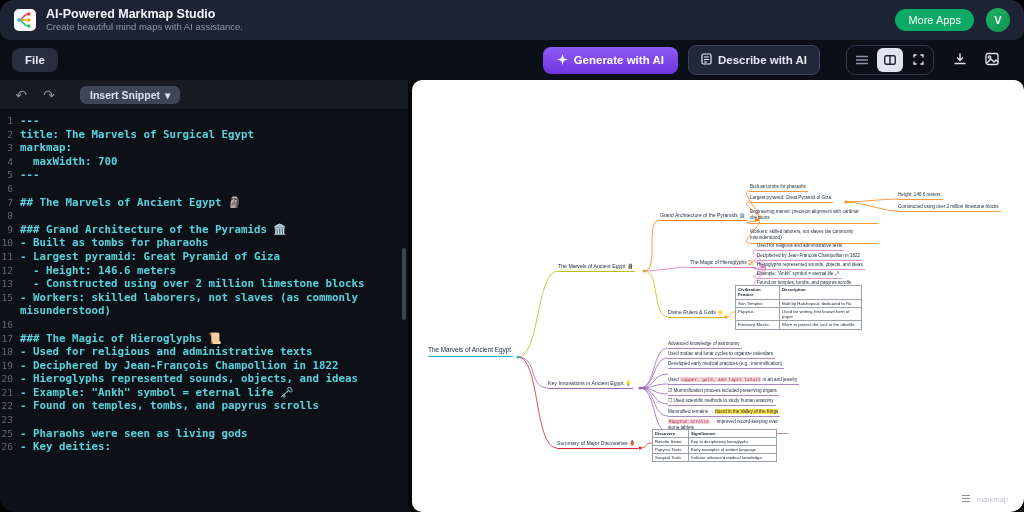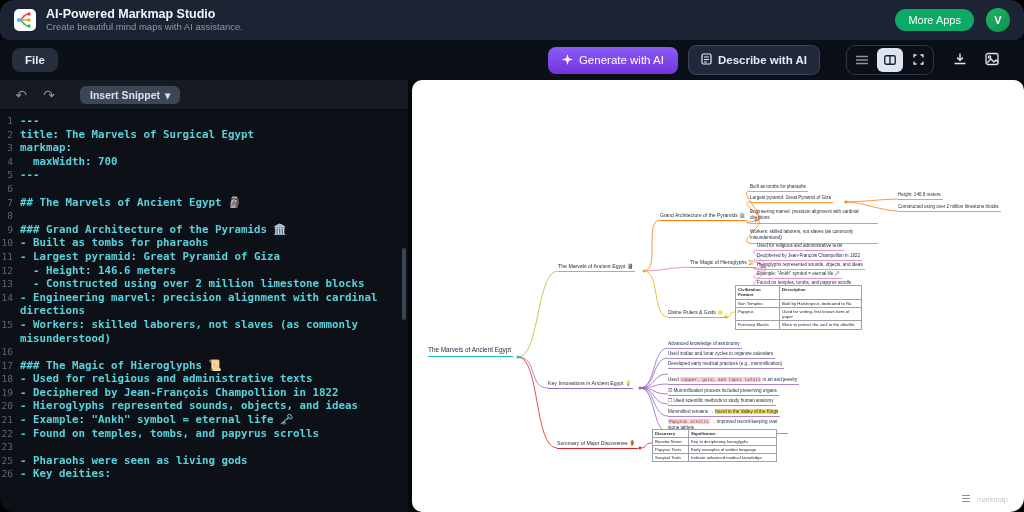--- a/index.html
+++ b/index.html
@@ -13,21 +13,21 @@
   .app-title { color:#f3f6fb; font-size:12.5px; font-weight:700; }
   .app-sub { color:#8b97a8; font-size:9.5px; }
   .header-right { margin-left:auto; display:flex; align-items:center; gap:12px; }
   .btn-moreapps { background:#0caa67; color:#fff; font-size:11px; font-weight:400; padding:5px 13px; border-radius:14px; border:none; cursor:pointer; }
   .avatar { width:24px; height:24px; border-radius:50%; background:linear-gradient(135deg,#1fb463,#0e9152); color:#fff; font-size:11px; font-weight:700; display:flex; align-items:center; justify-content:center; }
 
   
   .toolbar { height:40px; background:#0b0f17; display:flex; align-items:center; padding:0 12px; }
   .btn-file { background:#272f3e; color:#e8ecf3; font-size:11.5px; font-weight:600; padding:6px 13px; border-radius:8px; border:none; }
   .tb-spacer { flex:1; }
-  .btn-generate { display:flex; align-items:center; gap:6px; background:linear-gradient(180deg,#8b5cf6,#7234e0); color:#fff; font-size:11.5px; font-weight:400; padding:7px 14px; border-radius:8px; border:none; margin-right:10px; }
+  .btn-generate { display:flex; align-items:center; gap:6px; background:linear-gradient(180deg,#8b5cf6,#7234e0); color:#fff; font-size:11.5px; font-weight:700; padding:7px 14px; border-radius:8px; border:none; margin-right:10px; }
   .btn-describe { display:flex; align-items:center; gap:6px; background:#20283a; color:#e6eaf2; font-size:11.5px; font-weight:600; padding:7px 12px; border-radius:8px; border:1px solid #39455c; margin-right:26px; }
   .view-group { display:flex; gap:2px; border:1px solid #2c3950; border-radius:9px; padding:2px; margin-right:14px; }
   .view-cell { width:26px; height:24px; border-radius:6px; display:flex; align-items:center; justify-content:center; }
   .view-cell.active { background:#dfe5ee; }
   .icon-btn { width:24px; height:24px; display:flex; align-items:center; justify-content:center; background:none; border:none; margin-right:8px; }
 
   
   .main { position:absolute; top:80px; left:0; right:0; bottom:0; display:flex; }
 
   
@@ -206,24 +206,20 @@
             <span class="gutter">11</span>
             <span class="ltext">- Largest pyramid: Great Pyramid of Giza</span>
           </div>
         <div class="row">
             <span class="gutter">12</span>
             <span class="ltext">  - Height: 146.6 meters</span>
           </div>
         <div class="row">
             <span class="gutter">13</span>
             <span class="ltext">  - Constructed using over 2 million limestone blocks</span>
-          </div>
-        <div class="row">
-            <span class="gutter">14</span>
-            <span class="ltext">- Engineering marvel: precision alignment with cardinal directions</span>
           </div>
         <div class="row">
             <span class="gutter">15</span>
             <span class="ltext">- Workers: skilled laborers, not slaves (as commonly misunderstood)</span>
           </div>
         <div class="row">
             <span class="gutter">16</span>
             <span class="ltext"></span>
           </div>
         <div class="row">

